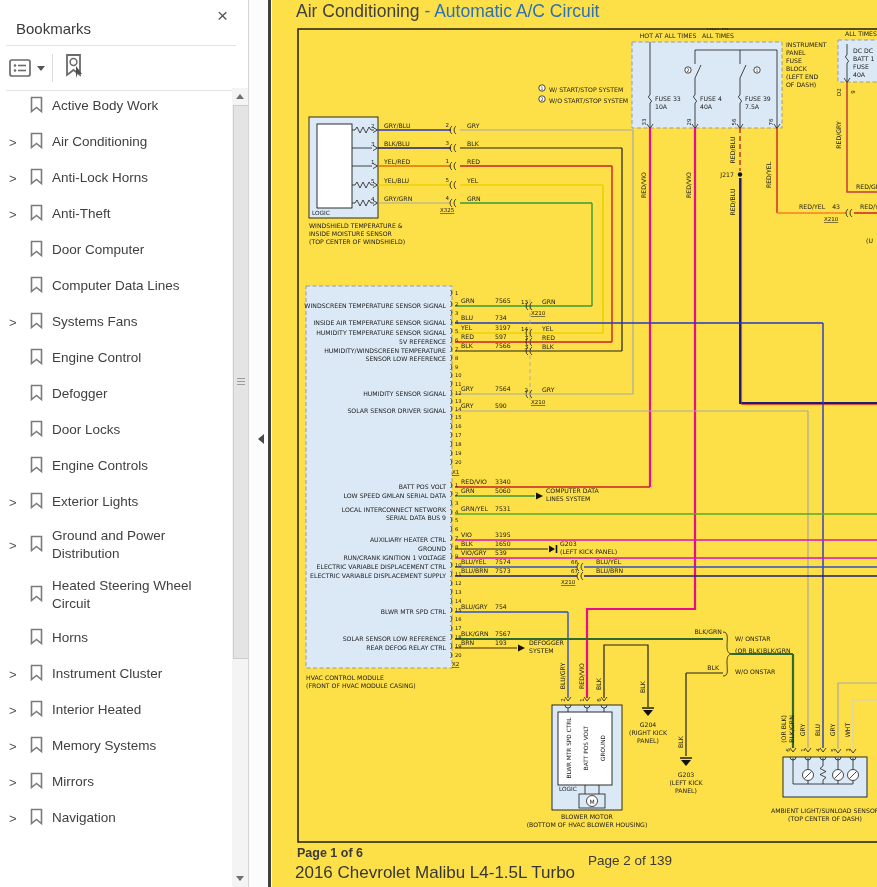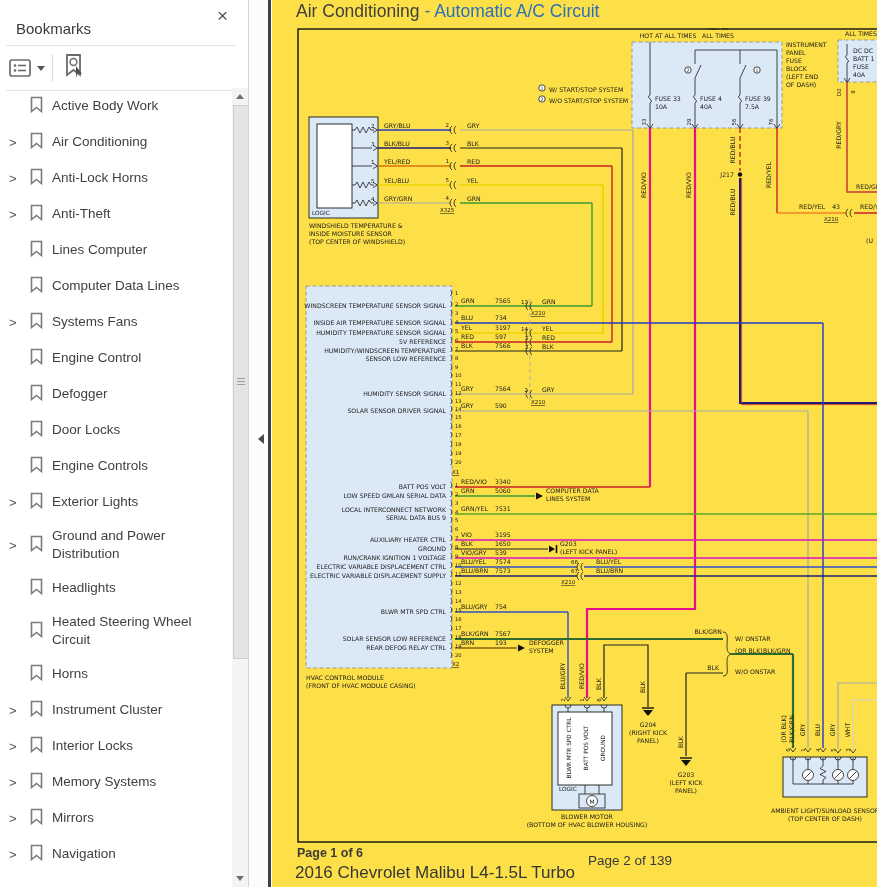--- a/index.html
+++ b/index.html
@@ -145,21 +145,21 @@
     <span class="bm-label">Anti-Theft</span>
   </div>
 
   <div class="bm-item">
     <span class="bm-arrow hidden">&gt;</span>
     <span class="bm-ic">
       <svg width="13" height="17" viewBox="0 0 13 17">
             <path d="M1.5,1.5 h10 v14 l-5,-4 l-5,4 z" fill="none" stroke="#7b7b7b" stroke-width="1.6"></path>
           </svg>
     </span>
-    <span class="bm-label">Lines Computer</span>
+    <span class="bm-label">Door Computer</span>
   </div>
 
   <div class="bm-item">
     <span class="bm-arrow hidden">&gt;</span>
     <span class="bm-ic">
       <svg width="13" height="17" viewBox="0 0 13 17">
             <path d="M1.5,1.5 h10 v14 l-5,-4 l-5,4 z" fill="none" stroke="#7b7b7b" stroke-width="1.6"></path>
           </svg>
     </span>
     <span class="bm-label">Computer Data Lines</span>
@@ -229,29 +229,20 @@
   <div class="bm-item">
     <span class="bm-arrow">&gt;</span>
     <span class="bm-ic">
       <svg width="13" height="17" viewBox="0 0 13 17">
             <path d="M1.5,1.5 h10 v14 l-5,-4 l-5,4 z" fill="none" stroke="#7b7b7b" stroke-width="1.6"></path>
           </svg>
     </span>
     <span class="bm-label">Ground and Power Distribution</span>
   </div>
 
-  <div class="bm-item">
-    <span class="bm-arrow hidden">&gt;</span>
-    <span class="bm-ic">
-      <svg width="13" height="17" viewBox="0 0 13 17">
-            <path d="M1.5,1.5 h10 v14 l-5,-4 l-5,4 z" fill="none" stroke="#7b7b7b" stroke-width="1.6"></path>
-          </svg>
-    </span>
-    <span class="bm-label">Headlights</span>
-  </div>
 
   <div class="bm-item">
     <span class="bm-arrow hidden">&gt;</span>
     <span class="bm-ic">
       <svg width="13" height="17" viewBox="0 0 13 17">
             <path d="M1.5,1.5 h10 v14 l-5,-4 l-5,4 z" fill="none" stroke="#7b7b7b" stroke-width="1.6"></path>
           </svg>
     </span>
     <span class="bm-label">Heated Steering Wheel Circuit</span>
   </div>
@@ -276,21 +267,21 @@
     <span class="bm-label">Instrument Cluster</span>
   </div>
 
   <div class="bm-item">
     <span class="bm-arrow">&gt;</span>
     <span class="bm-ic">
       <svg width="13" height="17" viewBox="0 0 13 17">
             <path d="M1.5,1.5 h10 v14 l-5,-4 l-5,4 z" fill="none" stroke="#7b7b7b" stroke-width="1.6"></path>
           </svg>
     </span>
-    <span class="bm-label">Interior Locks</span>
+    <span class="bm-label">Interior Heated</span>
   </div>
 
   <div class="bm-item">
     <span class="bm-arrow">&gt;</span>
     <span class="bm-ic">
       <svg width="13" height="17" viewBox="0 0 13 17">
             <path d="M1.5,1.5 h10 v14 l-5,-4 l-5,4 z" fill="none" stroke="#7b7b7b" stroke-width="1.6"></path>
           </svg>
     </span>
     <span class="bm-label">Memory Systems</span>

